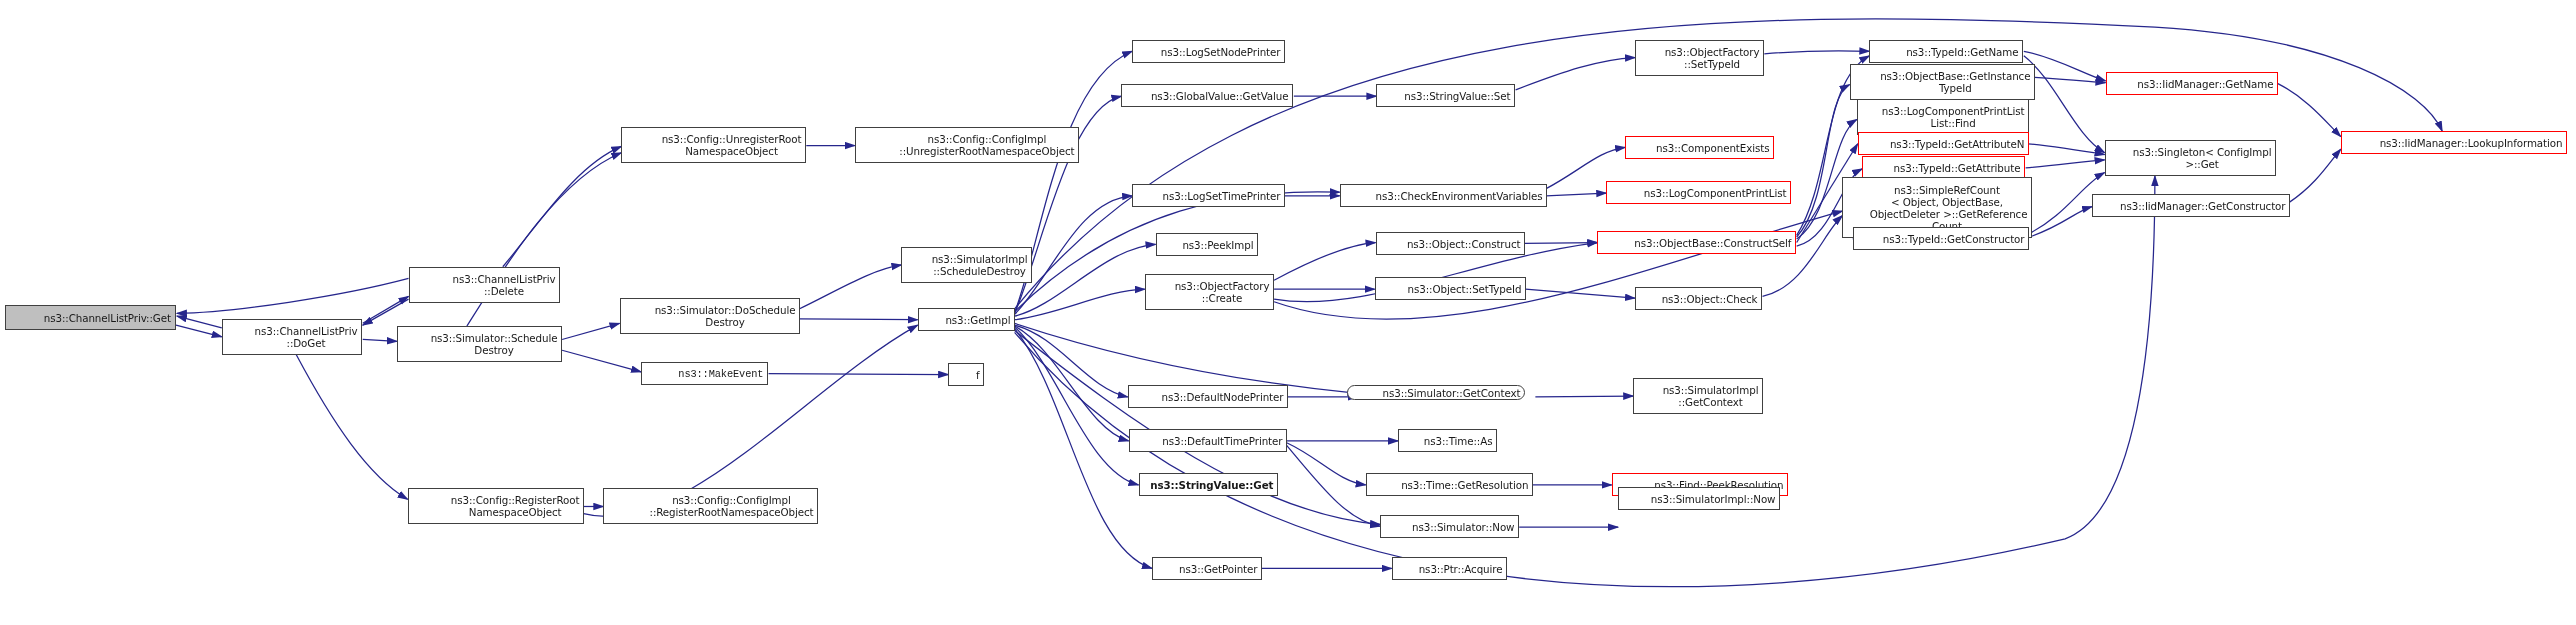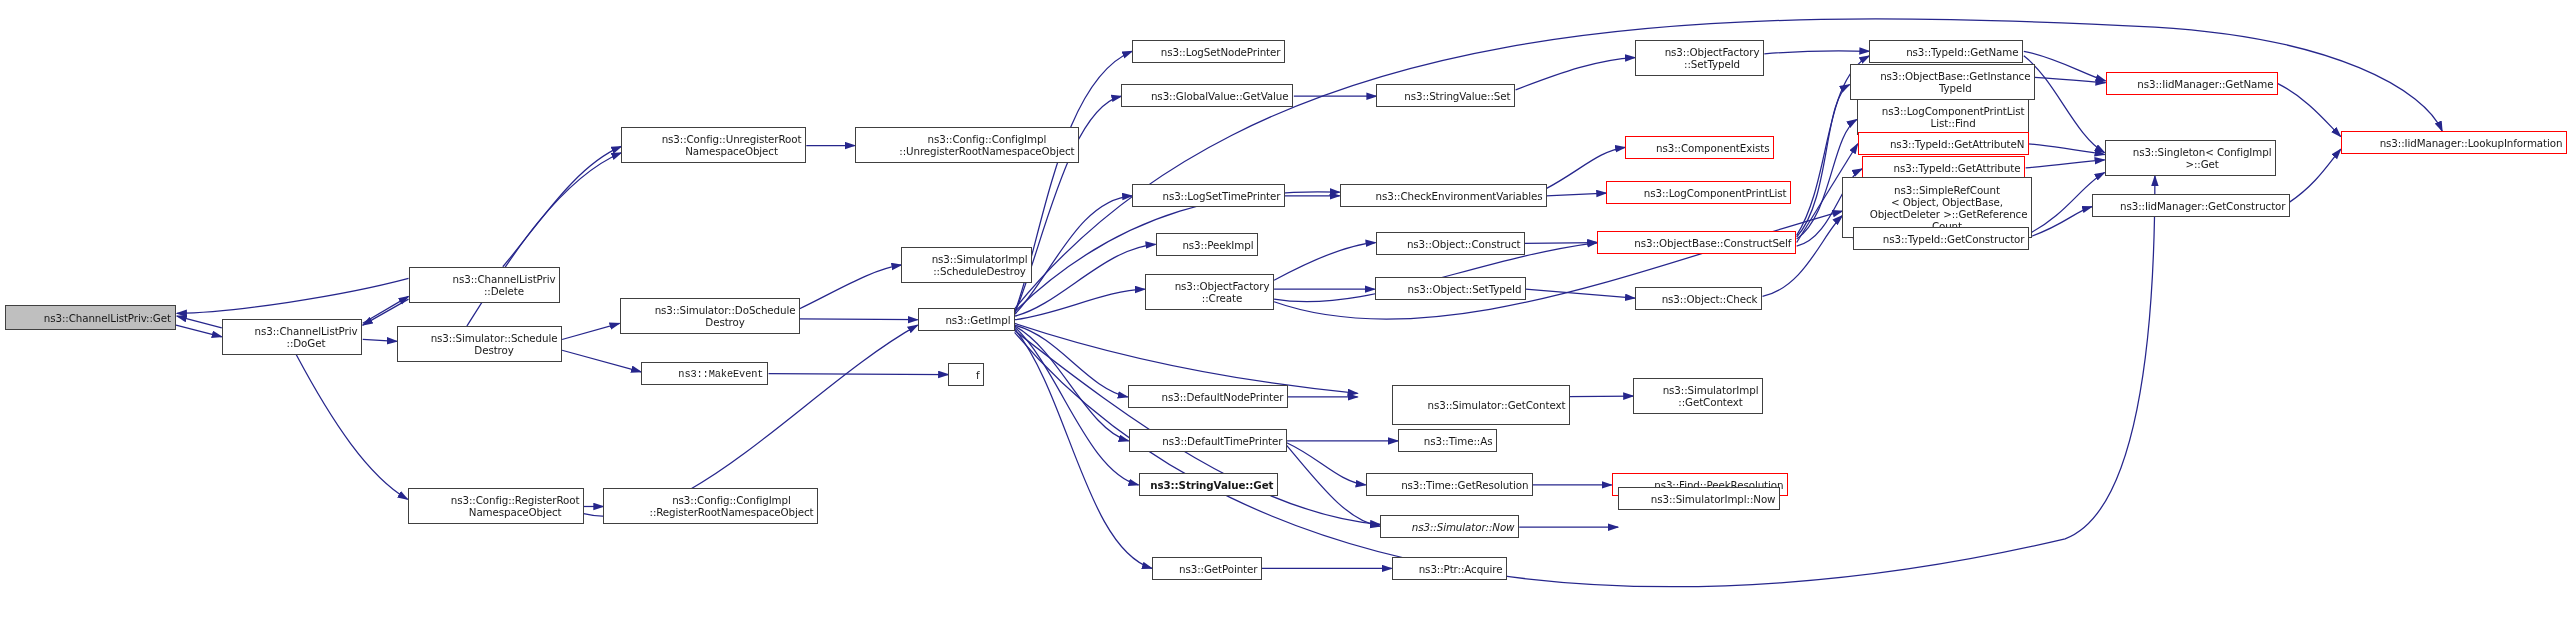--- a/index.html
+++ b/index.html
@@ -158,24 +158,24 @@
       <div class="node" style="left: 1145px; top: 274px; width: 129px; height: 36px;"><span class="node-label">ns3::ObjectFactory
 ::Create</span></div>
       <div class="node" style="left: 1128px; top: 385px; width: 160px; height: 23px;"><span class="node-label">ns3::DefaultNodePrinter</span></div>
       <div class="node" style="left: 1129px; top: 429px; width: 158px; height: 23px;"><span class="node-label">ns3::DefaultTimePrinter</span></div>
       <div class="node" style="left: 1139px; top: 473px; width: 139px; height: 23px; font-weight: bold;"><span class="node-label">ns3::StringValue::Get</span></div>
       <div class="node" style="left: 1152px; top: 557px; width: 110px; height: 23px;"><span class="node-label">ns3::GetPointer</span></div>
       <div class="node" style="left: 1376px; top: 84px; width: 139px; height: 23px;"><span class="node-label">ns3::StringValue::Set</span></div>
       <div class="node" style="left: 1340px; top: 184px; width: 207px; height: 23px;"><span class="node-label">ns3::CheckEnvironmentVariables</span></div>
       <div class="node" style="left: 1376px; top: 232px; width: 149px; height: 23px;"><span class="node-label">ns3::Object::Construct</span></div>
       <div class="node" style="left: 1375px; top: 277px; width: 151px; height: 23px;"><span class="node-label">ns3::Object::SetTypeId</span></div>
-      <div class="node" style="left: 1392px; top: 385px; width: 178px; height: 40px;"><span class="node-label">ns3::Simulator::GetContext</span></div>
+      <div class="node" style="left: 1347px; top: 385px; width: 178px; height: 15px; border-radius: 9px;"><span class="node-label">ns3::Simulator::GetContext</span></div>
       <div class="node" style="left: 1398px; top: 429px; width: 99px; height: 23px;"><span class="node-label">ns3::Time::As</span></div>
       <div class="node" style="left: 1366px; top: 473px; width: 167px; height: 23px;"><span class="node-label">ns3::Time::GetResolution</span></div>
-      <div class="node" style="left: 1380px; top: 515px; width: 139px; height: 23px; font-style: italic;"><span class="node-label">ns3::Simulator::Now</span></div>
+      <div class="node" style="left: 1380px; top: 515px; width: 139px; height: 23px;"><span class="node-label">ns3::Simulator::Now</span></div>
       <div class="node" style="left: 1392px; top: 557px; width: 115px; height: 23px;"><span class="node-label">ns3::Ptr::Acquire</span></div>
       <div class="node" style="left: 1635px; top: 40px; width: 129px; height: 36px;"><span class="node-label">ns3::ObjectFactory
 ::SetTypeId</span></div>
       <div class="node red" style="left: 1625px; top: 136px; width: 149px; height: 23px;"><span class="node-label">ns3::ComponentExists</span></div>
       <div class="node red" style="left: 1606px; top: 181px; width: 185px; height: 23px;"><span class="node-label">ns3::LogComponentPrintList</span></div>
       <div class="node red" style="left: 1597px; top: 231px; width: 199px; height: 23px;"><span class="node-label">ns3::ObjectBase::ConstructSelf</span></div>
       <div class="node" style="left: 1635px; top: 287px; width: 127px; height: 23px;"><span class="node-label">ns3::Object::Check</span></div>
       <div class="node" style="left: 1633px; top: 378px; width: 130px; height: 36px;"><span class="node-label">ns3::SimulatorImpl
 ::GetContext</span></div>
       <div class="node red" style="left: 1612px; top: 473px; width: 176px; height: 23px;"><span class="node-label">ns3::Find::PeekResolution</span></div>

